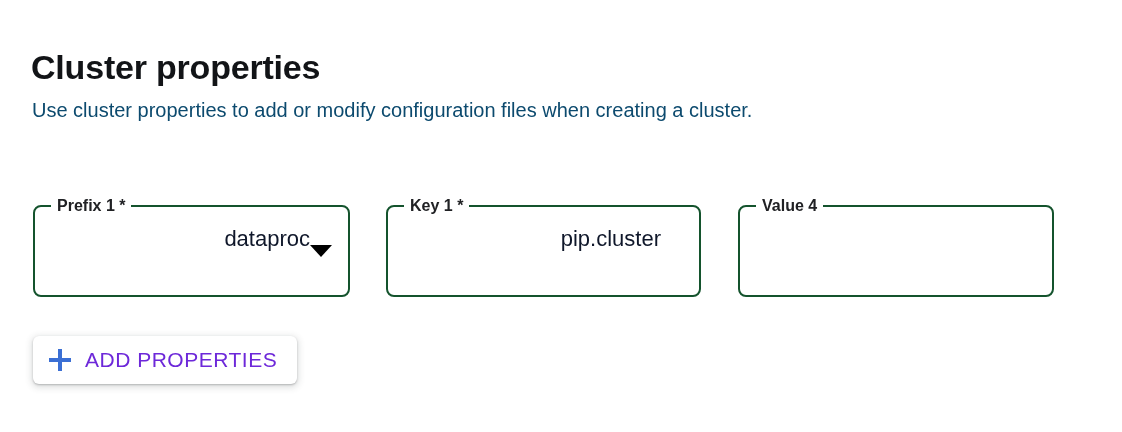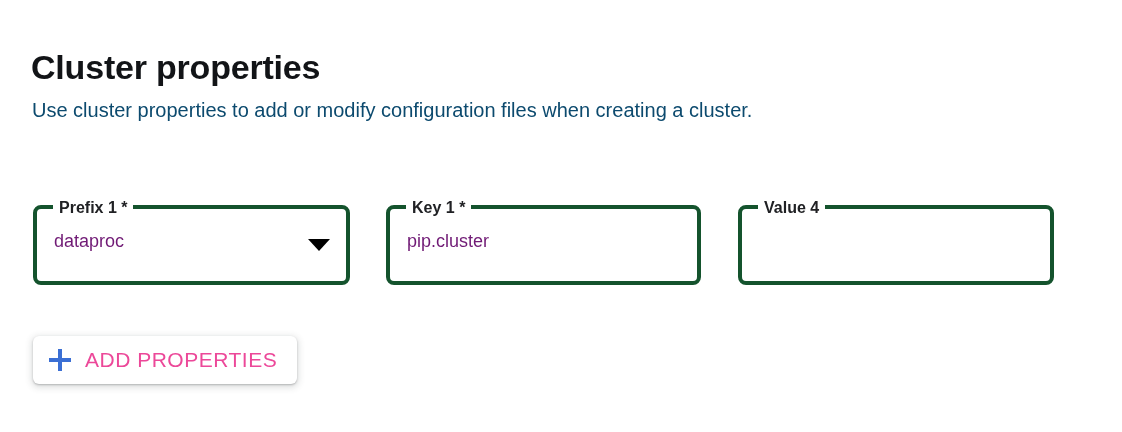--- a/index.html
+++ b/index.html
@@ -49,23 +49,23 @@
   
   .fields-row {
     position: absolute;
     left: 0;
     top: 0;
   }
 
   .field {
     position: absolute;
     top: 205px;
-    height: 80px;
+    height: 92px;
     box-sizing: border-box;
-    border: 4px solid #14532d;
+    border: 2px solid #14532d;
     border-radius: 8px;
     background: #ffffff;
   }
 
   .field.prefix { left: 33px;  width: 317px; }
   .field.key    { left: 386px; width: 315px; }
   .field.value  { left: 738px; width: 316px; }
 
   
   .field-label {
@@ -79,26 +79,27 @@
     font-weight: 700;
     color: #202124;
     white-space: nowrap;
   }
 
   .field-value {
     position: absolute;
     left: 17px;
     top: 17px;
     right: 38px;
-    font-size: 18px;
+    font-size: 22px;
     line-height: 30px;
     font-weight: 400;
-    color: #701a75;
+    color: #0f172a;
     white-space: nowrap;
     overflow: hidden;
+    text-align: right;
   }
 
   .field.value .field-value {
     right: 8px;
   }
 
   .dropdown-arrow {
     position: absolute;
     right: 16px;
     top: 50%;
@@ -153,21 +154,21 @@
     top: 9px;
     width: 22px;
     height: 4px;
   }
 
   .add-button-label {
     font-size: 21px;
     line-height: 24px;
     font-weight: 500;
     letter-spacing: 0.5px;
-    color: #ec4899;
+    color: #6d28d9;
     white-space: nowrap;
   }
 </style>
 </head>
 <body>
 
 <div class="page">
 
   <div class="page-title">Cluster properties</div>
 

